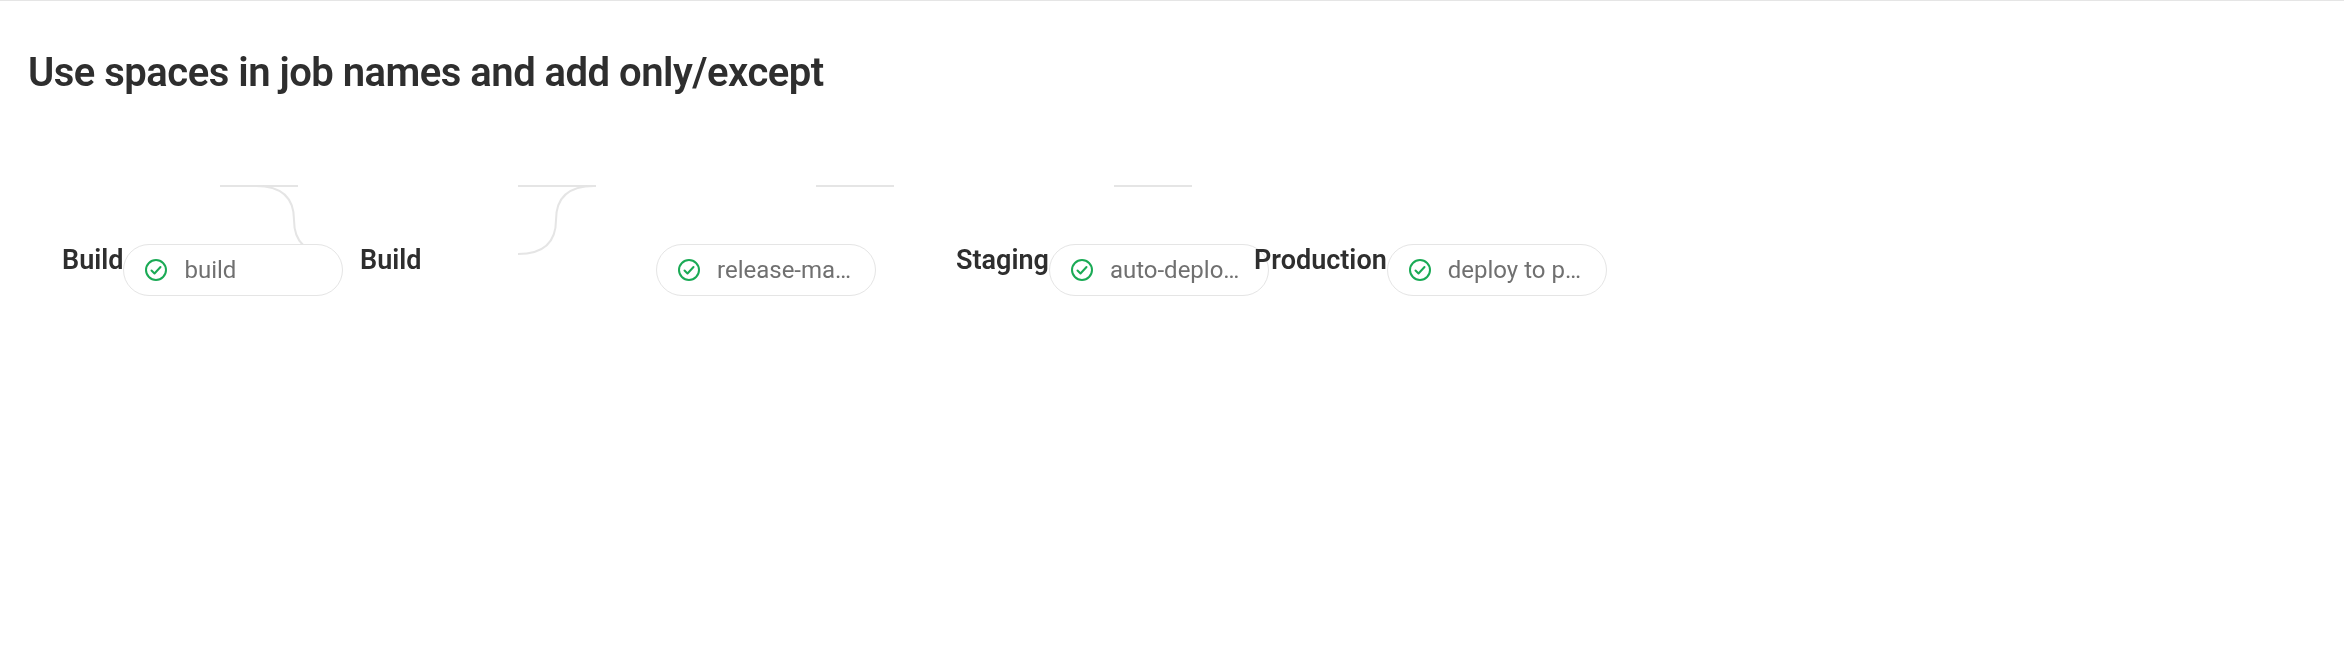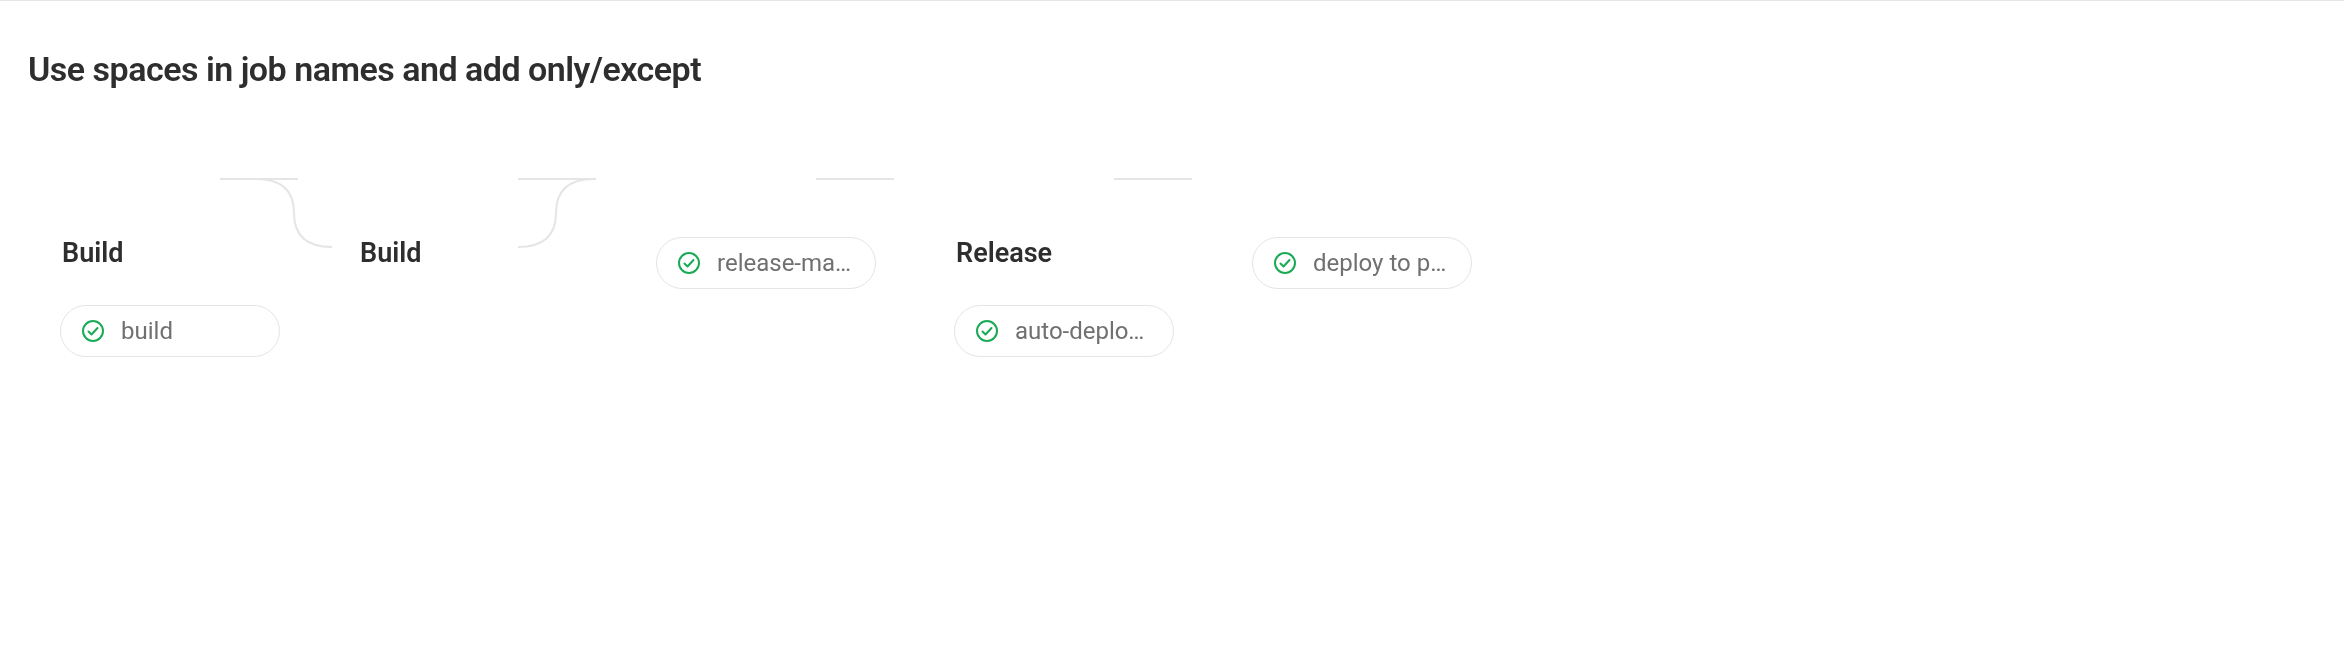--- a/index.html
+++ b/index.html
@@ -13,34 +13,34 @@
       width: 2344px;
       height: 660px;
       overflow: hidden;
     }
     .top-border {
       width: 100%;
       height: 1px;
       background: #e5e5e5;
     }
     .page-title {
-      font-size: 34px;
+      font-size: 40px;
       font-weight: 600;
       color: #2e2e2e;
       padding: 48px 0 0 28px;
       letter-spacing: -0.5px;
     }
     .pipeline-container {
       display: flex;
       padding: 148px 0 0 60px;
       position: relative;
     }
     .stage-column {
       display: flex;
-      flex-direction: column;
+      flex-direction: row;
       width: 298px;
       position: relative;
     }
     .stage-label {
       font-size: 27px;
       font-weight: 600;
       color: #2e2e2e;
       margin-bottom: 36px;
       padding-left: 2px;
     }
@@ -132,33 +132,34 @@
         <svg viewBox="0 0 24 24" width="24" height="24">
           <circle cx="12" cy="12" r="10" fill="none" stroke="#1aaa55" stroke-width="2"></circle>
           <path d="M 7.5 12.5 L 10.5 15.5 L 16.5 9" fill="none" stroke="#1aaa55" stroke-width="2" stroke-linecap="round" stroke-linejoin="round"></path>
         </svg>
       </span>
       <span class="job-label">release-master</span>
     </div>
   </div>
 
   <div class="stage-column">
-    <div class="stage-label">Release</div>
+    <div class="stage-label">Staging</div>
     <div class="job-pill">
       <span class="job-icon">
         <svg viewBox="0 0 24 24" width="24" height="24">
           <circle cx="12" cy="12" r="10" fill="none" stroke="#1aaa55" stroke-width="2"></circle>
           <path d="M 7.5 12.5 L 10.5 15.5 L 16.5 9" fill="none" stroke="#1aaa55" stroke-width="2" stroke-linecap="round" stroke-linejoin="round"></path>
         </svg>
       </span>
       <span class="job-label">auto-deploy-m...</span>
     </div>
   </div>
 
   <div class="stage-column">
+    <div class="stage-label">Production</div>
     <div class="job-pill">
       <span class="job-icon">
         <svg viewBox="0 0 24 24" width="24" height="24">
           <circle cx="12" cy="12" r="10" fill="none" stroke="#1aaa55" stroke-width="2"></circle>
           <path d="M 7.5 12.5 L 10.5 15.5 L 16.5 9" fill="none" stroke="#1aaa55" stroke-width="2" stroke-linecap="round" stroke-linejoin="round"></path>
         </svg>
       </span>
       <span class="job-label">deploy to prod...</span>
     </div>
   </div>

